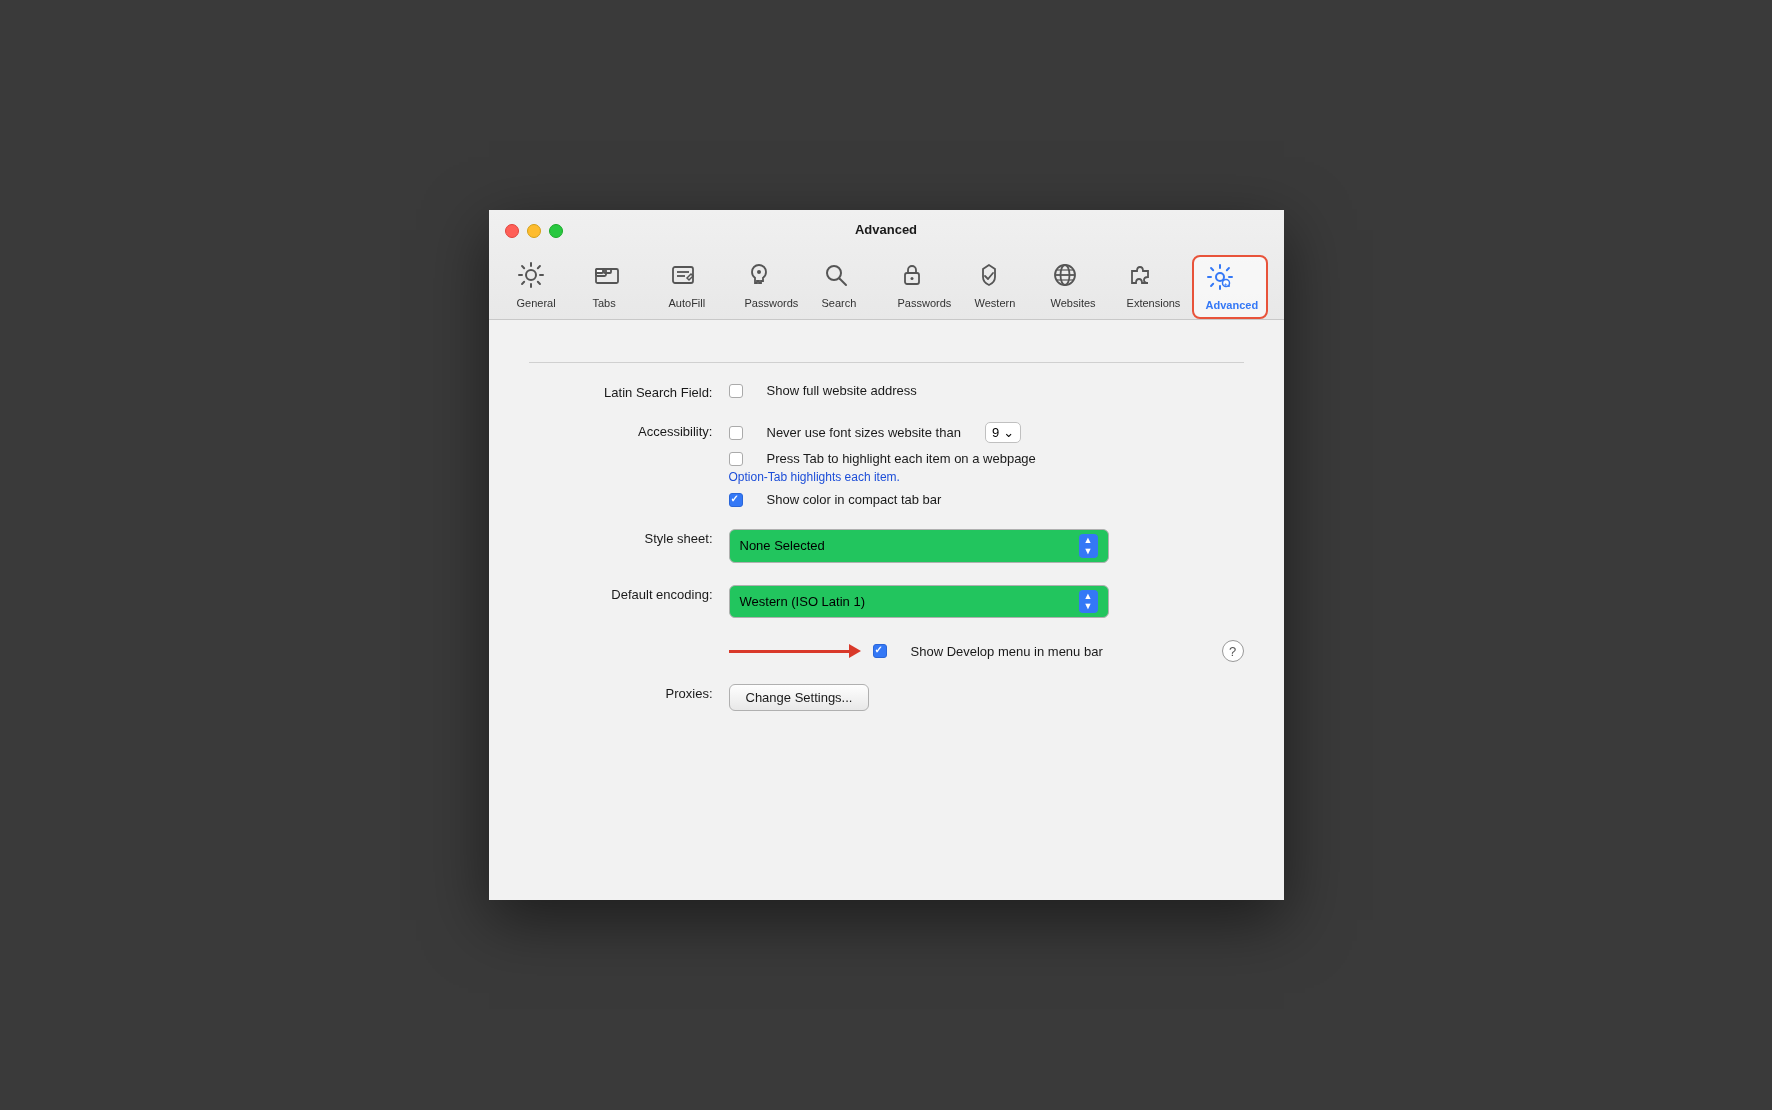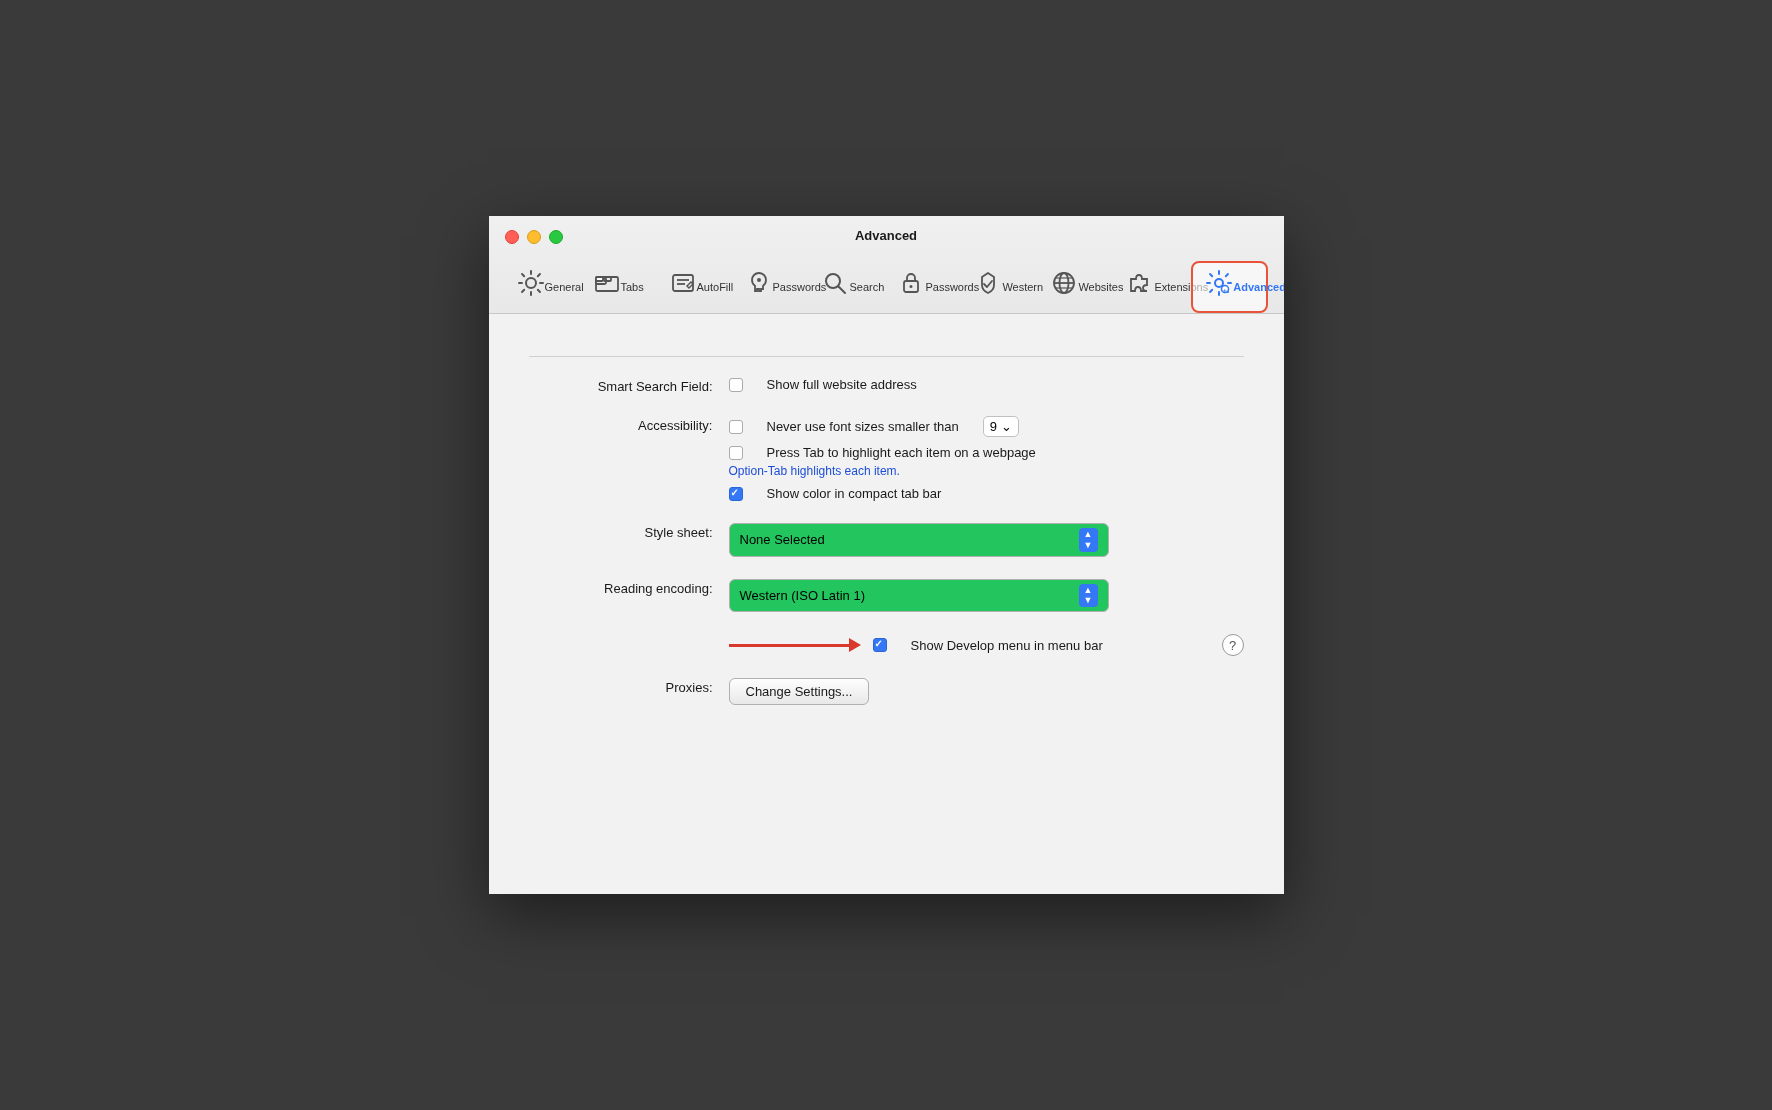--- a/index.html
+++ b/index.html
@@ -49,22 +49,22 @@
       padding-bottom: 10px;
     }
     .toolbar {
       display: flex;
       justify-content: center;
       gap: 4px;
       padding: 8px 0 0 0;
     }
     .toolbar-item {
       display: flex;
-      flex-direction: row;
-      align-items: center;
+      flex-direction: column;
+      align-items: flex-start;
       padding: 6px 12px;
       border-radius: 8px;
       cursor: pointer;
       min-width: 72px;
       border: none;
       background: transparent;
     }
     .toolbar-item.active {
       border: 2px solid #e8533a;
       background: rgba(255,255,255,0.6);
@@ -363,35 +363,35 @@
         </span>
         <span class="label">Advanced</span>
       </button>
     </div>
   </div>
 
   <div class="content">
     <div class="divider"></div>
 
     <div class="settings-row">
-      <div class="settings-label">Smart Search Field:</div>
+      <div class="settings-label">Latin Search Field:</div>
       <div class="settings-controls">
         <div class="checkbox-row">
           <input type="checkbox" id="cb-fulladdr" style="">
           <label for="cb-fulladdr">Show full website address</label>
         </div>
       </div>
     </div>
 
     <div class="settings-row">
       <div class="settings-label">Accessibility:</div>
       <div class="settings-controls">
         <div class="checkbox-row">
           <input type="checkbox" id="cb-neverfont" style="">
-          <label for="cb-neverfont">Never use font sizes smaller than</label>
+          <label for="cb-neverfont">Never use font sizes website than</label>
           <div class="font-size-select">
             <span>9</span>
             <span>⌄</span>
           </div>
         </div>
         <div class="checkbox-row">
           <input type="checkbox" id="cb-presstab" style="">
           <label for="cb-presstab">Press Tab to highlight each item on a webpage</label>
         </div>
         <div class="hint-text">Option-Tab highlights each item.</div>
@@ -410,21 +410,21 @@
           <span>None Selected</span>
           <div class="stepper-arrows">
             <span>▲</span>
             <span>▼</span>
           </div>
         </div>
       </div>
     </div>
 
     <div class="settings-row">
-      <div class="settings-label">Reading encoding:</div>
+      <div class="settings-label">Default encoding:</div>
       <div class="settings-controls">
         <div class="stepper-select">
           <span>Western (ISO Latin 1)</span>
           <div class="stepper-arrows">
             <span>▲</span>
             <span>▼</span>
           </div>
         </div>
       </div>
     </div>

